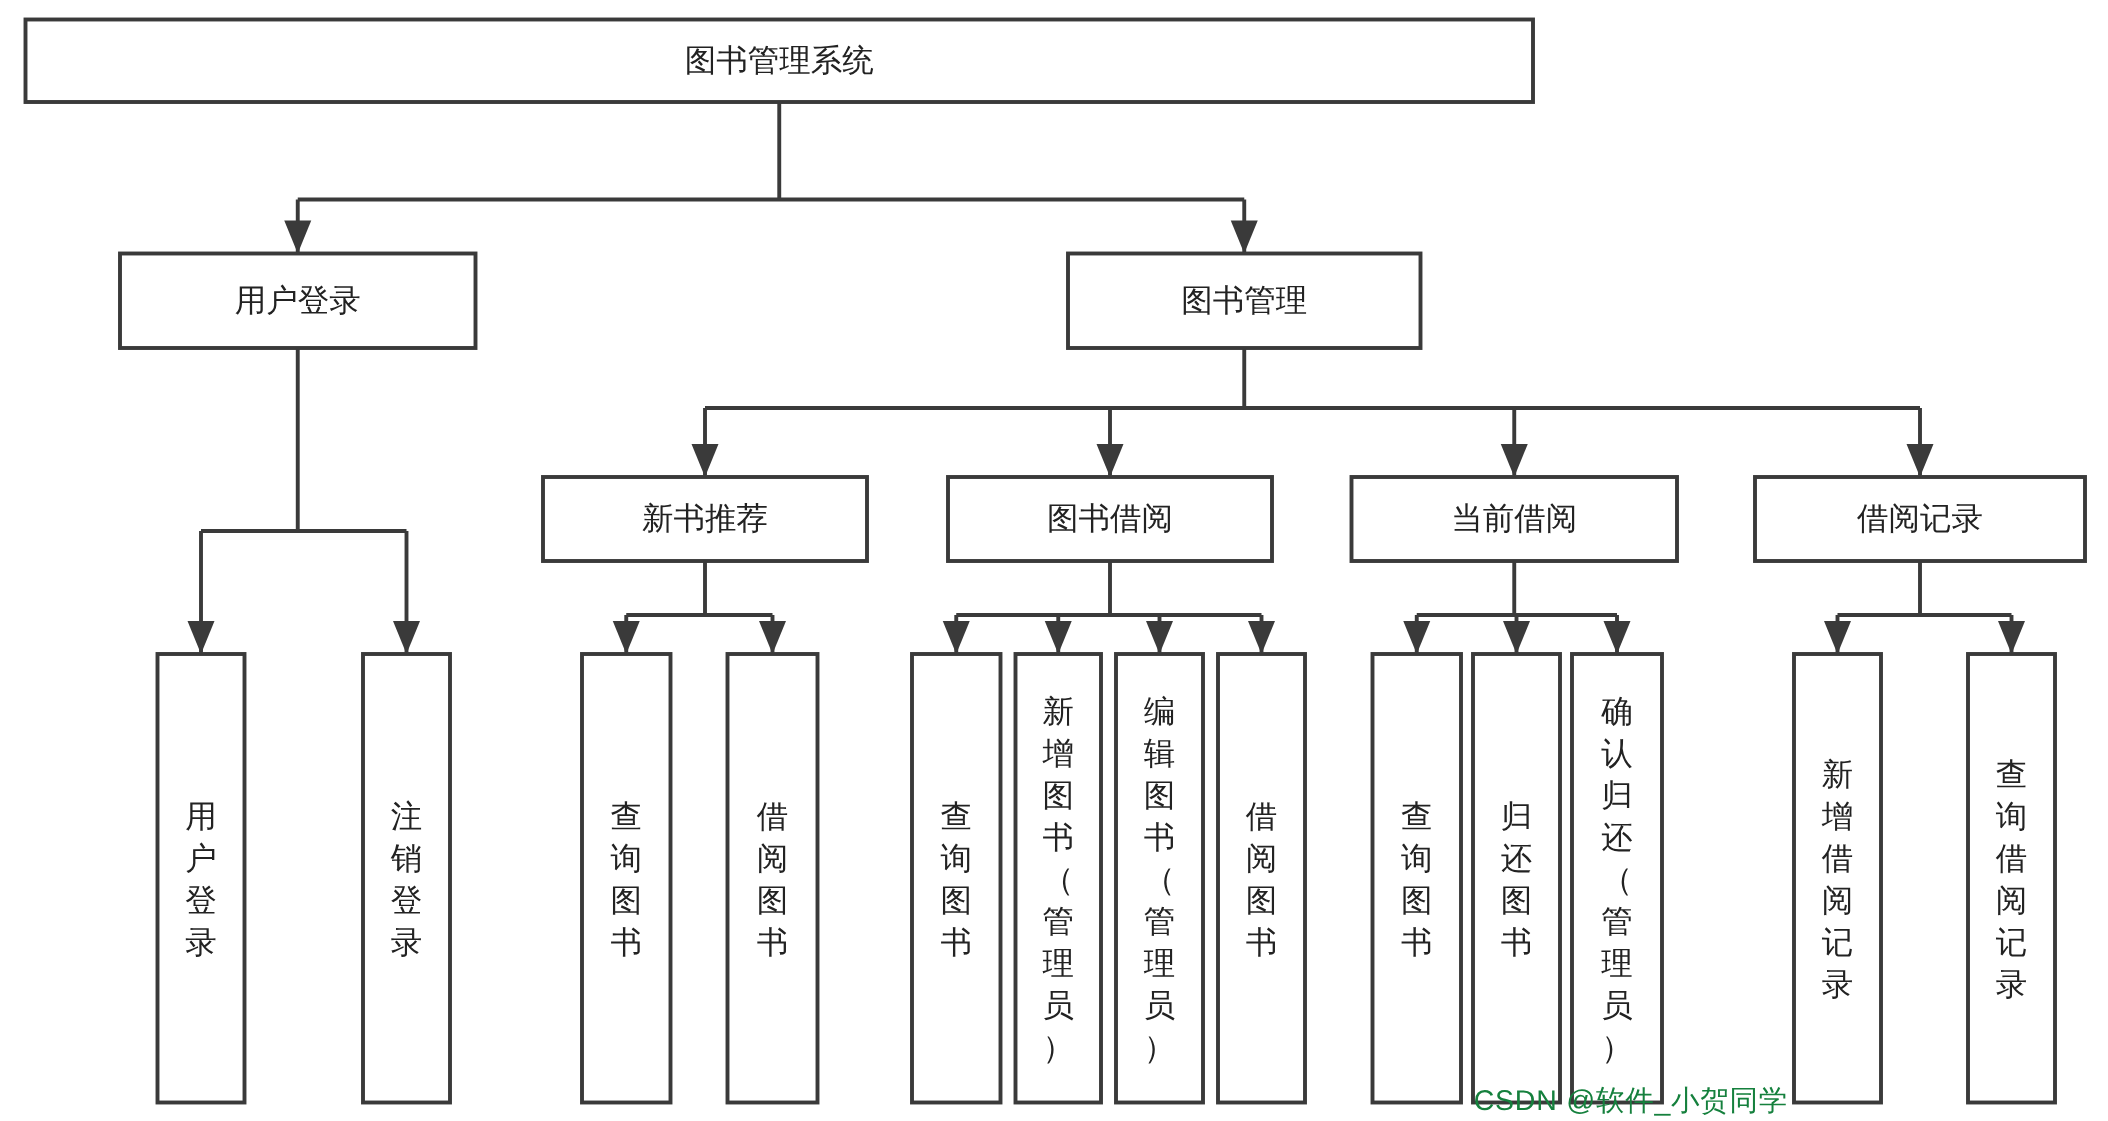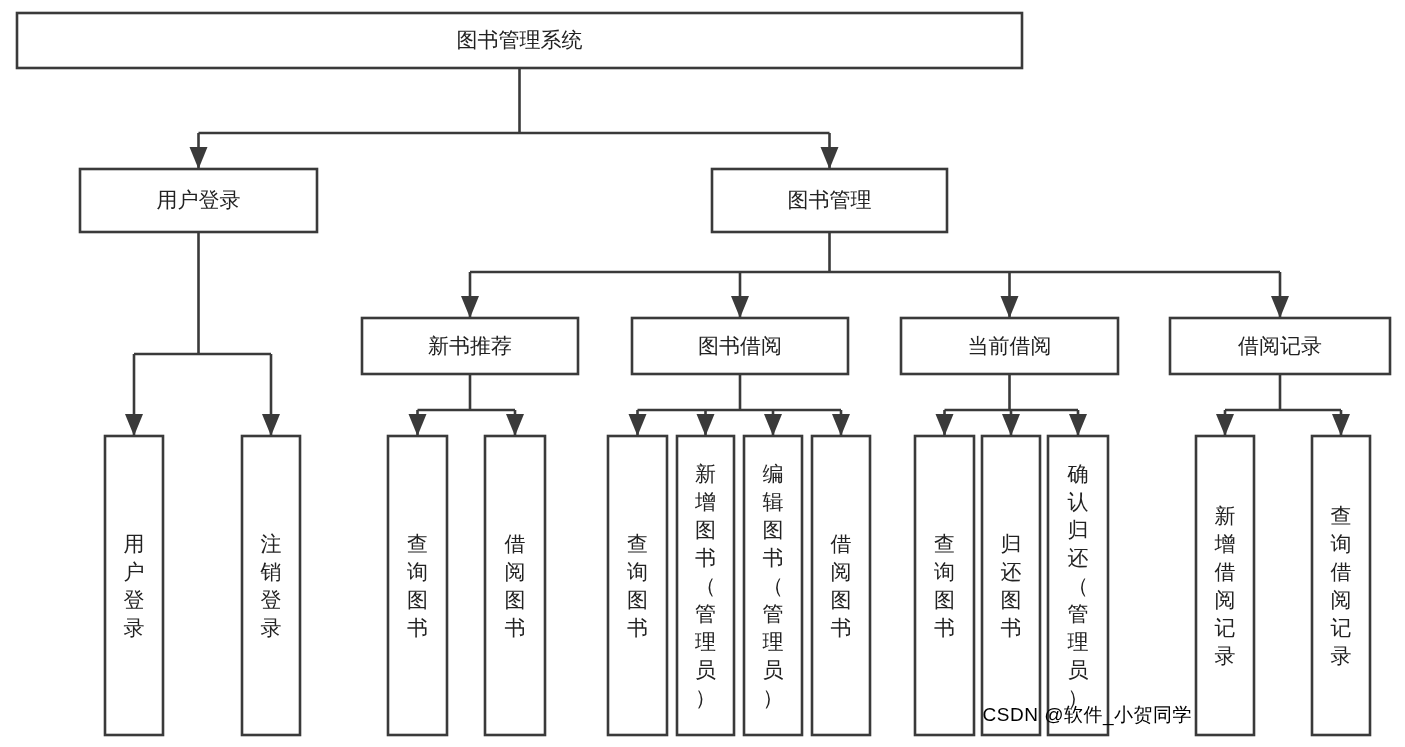--- a/index.html
+++ b/index.html
@@ -52,24 +52,24 @@
     font-family: "Liberation Sans", "DejaVu Sans", sans-serif;
     font-size: 21px;
     fill: #222222;
   }
   .leaf-char {
     text-anchor: middle;
   }
   .watermark-text {
     position: absolute;
     right: 8px;
-    bottom: 19px;
+    bottom: 0;
     font-family: "Liberation Sans", "DejaVu Sans", sans-serif;
     font-size: 19px;
-    color: #000000;
+    color: #15803d;
     white-space: nowrap;
     letter-spacing: 0.5px;
     user-select: none;
   }
 </style>
 </head>
 <body>
 
 <div id="diagram-root">
   <svg id="tree-svg" viewBox="0 0 1405 747">

